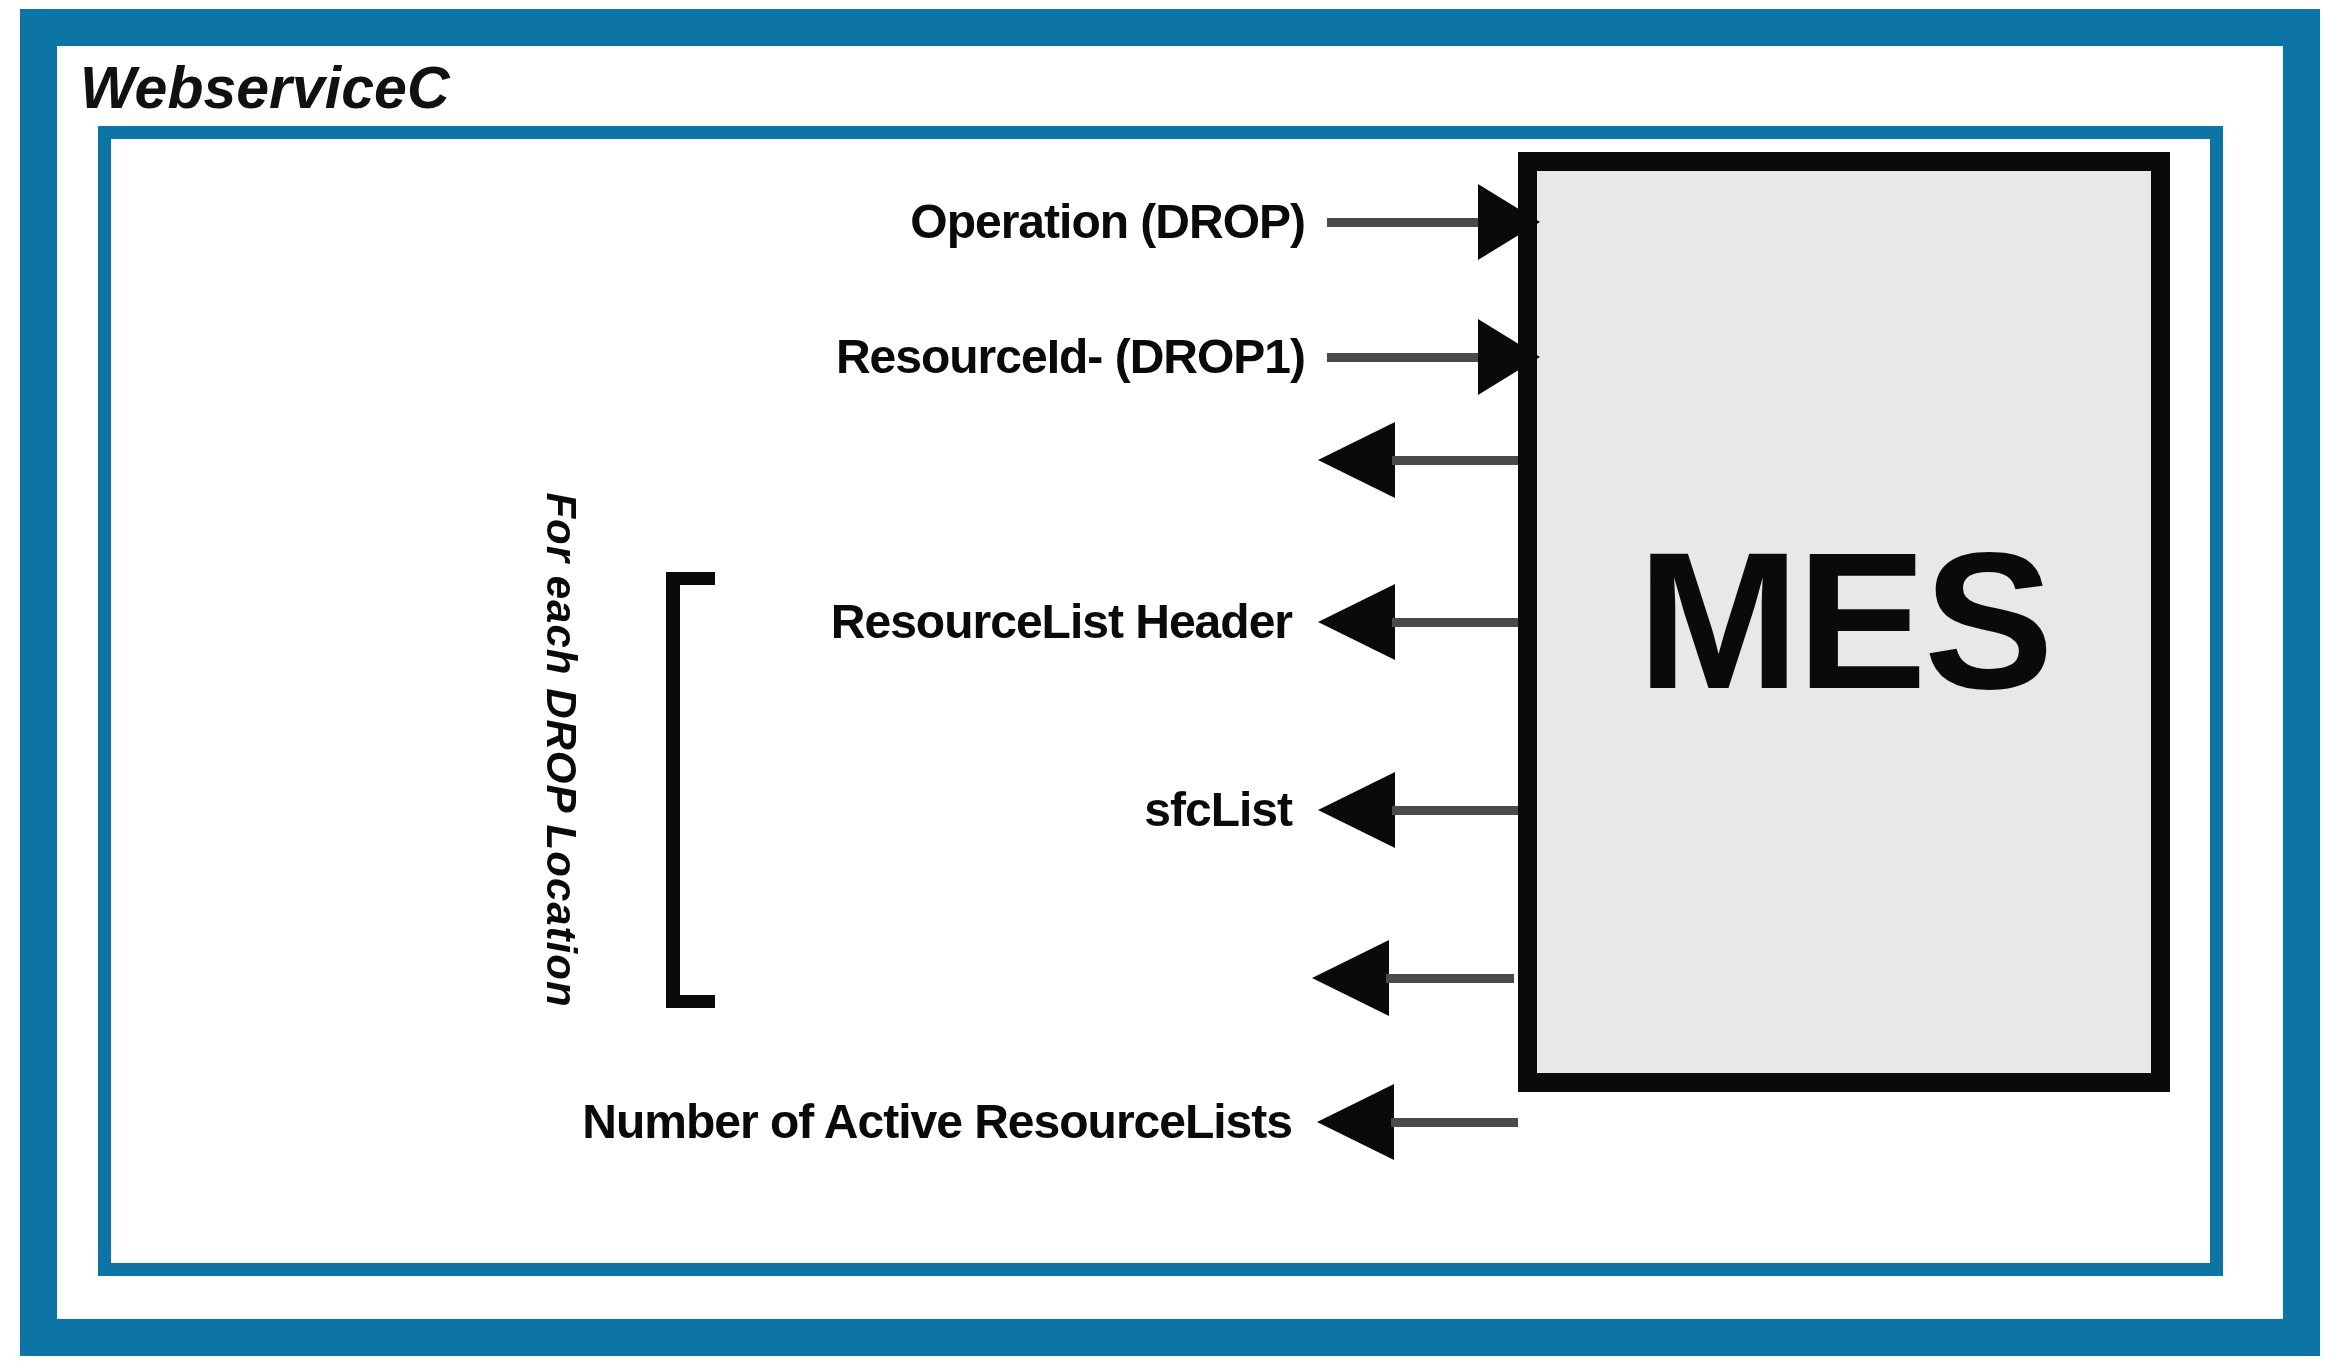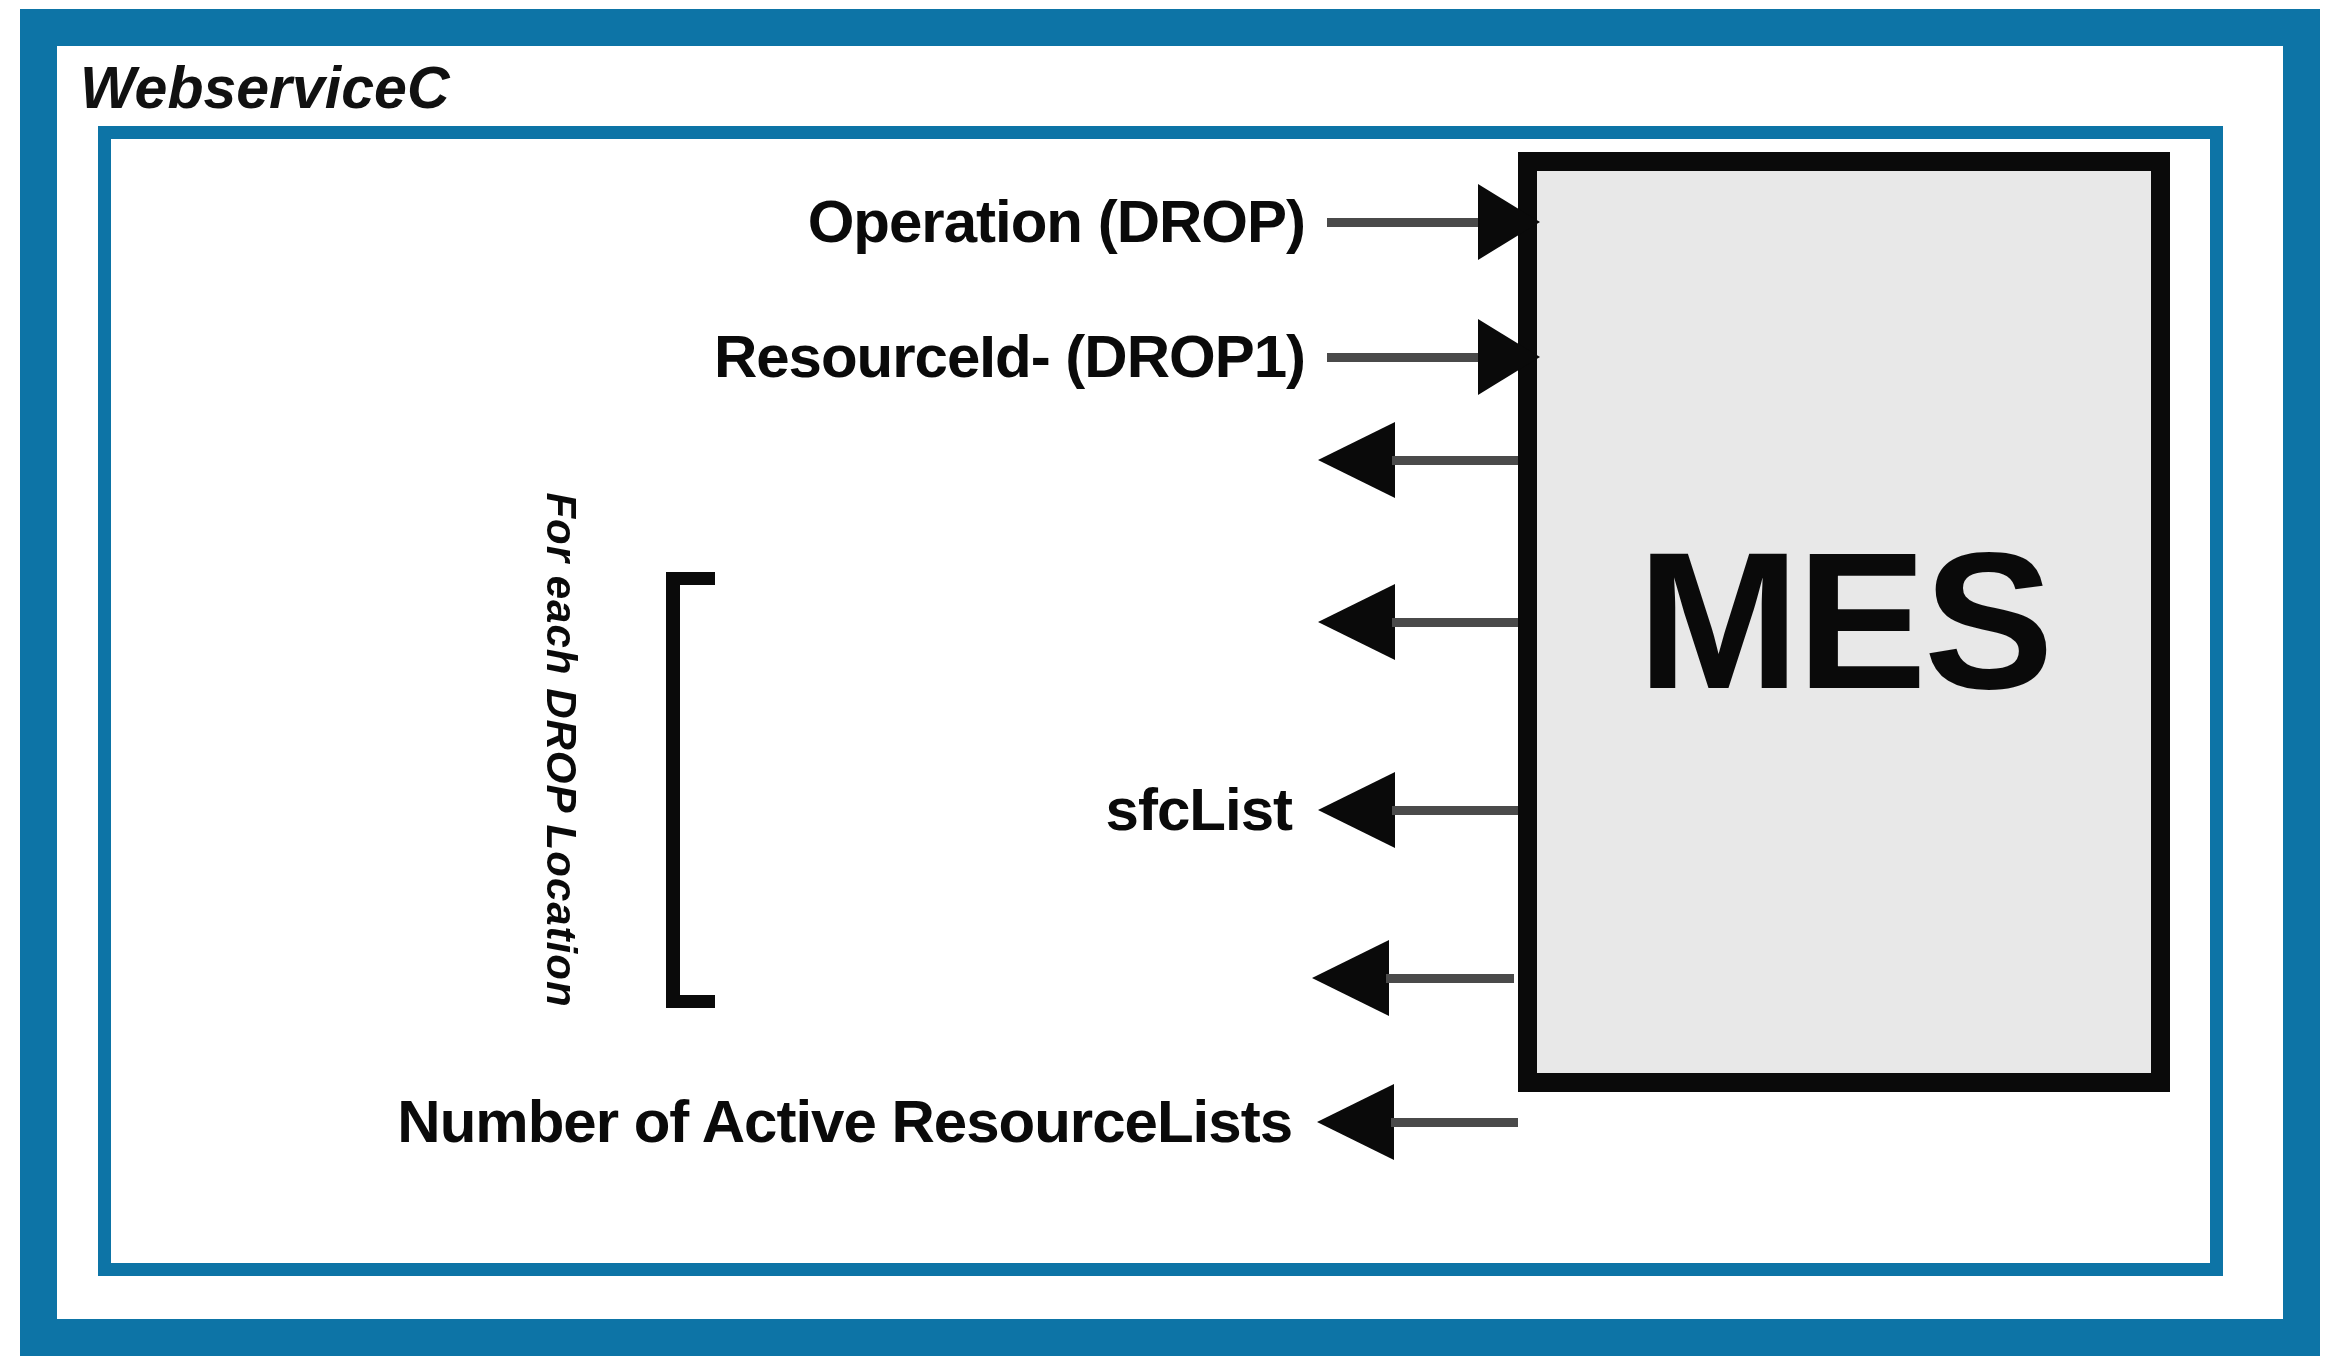--- a/index.html
+++ b/index.html
@@ -41,21 +41,21 @@
     box-sizing:border-box;
   }
   .mes-label{
     position:absolute;left:0;right:0;top:352px;
     text-align:center;
     font-size:195px;font-weight:bold;line-height:1;
     color:#0a0a0a;letter-spacing:-3px;
   }
   .row-label{
     position:absolute;
-    font-size:60px;font-weight:bold;line-height:56px;
+    font-size:48px;font-weight:bold;line-height:56px;
     color:#0a0a0a;letter-spacing:-1px;
     white-space:nowrap;text-align:right;
   }
   .in-label{right:1028px;}
   .out-label{right:1041px;}
   .shaft{
     position:absolute;height:9px;
     background:var(--arrow-shaft);
   }
   .head-right{
@@ -107,20 +107,21 @@
   <div class="shaft" style="left:1327px;top:218px;width:152px;"></div>
   <div class="head-right" style="left:1478px;top:184px;"></div>
 
   <div class="row-label in-label" style="top:329px;">ResourceId- (DROP1)</div>
   <div class="shaft" style="left:1327px;top:353px;width:152px;"></div>
   <div class="head-right" style="left:1478px;top:319px;"></div>
 
   <div class="head-left" style="left:1318px;top:422px;"></div>
   <div class="shaft" style="left:1392px;top:456px;width:126px;"></div>
 
+  <div class="row-label out-label" style="top:594px;">ResourceList Header</div>
   <div class="head-left" style="left:1318px;top:584px;"></div>
   <div class="shaft" style="left:1392px;top:618px;width:126px;"></div>
 
   <div class="row-label out-label" style="top:782px;margin-left:28px;">sfcList</div>
   <div class="head-left" style="left:1318px;top:772px;"></div>
   <div class="shaft" style="left:1392px;top:806px;width:126px;"></div>
 
   <div class="head-left" style="left:1312px;top:940px;"></div>
   <div class="shaft" style="left:1386px;top:974px;width:128px;"></div>
 

